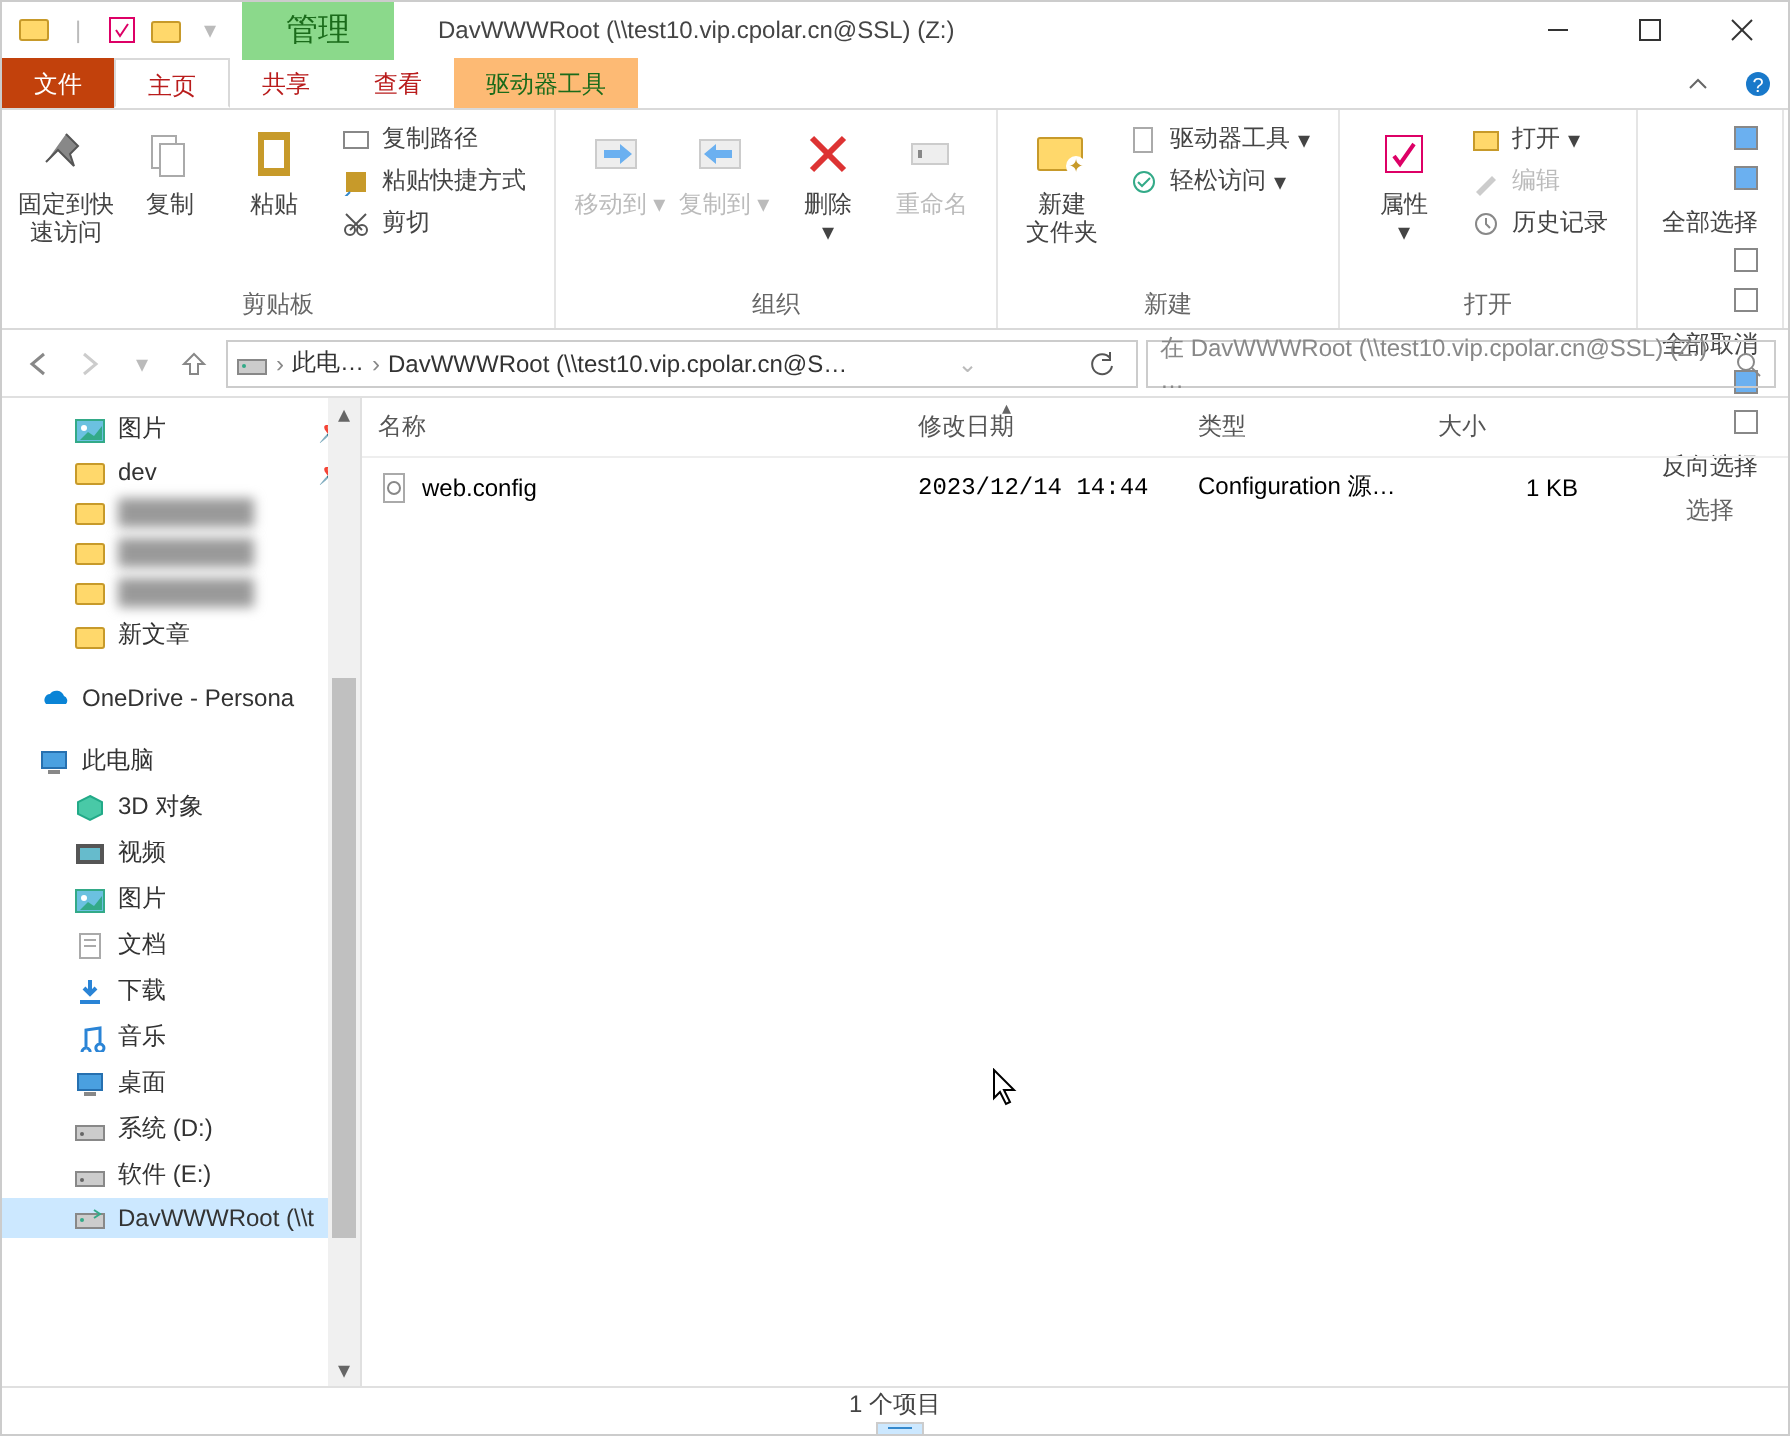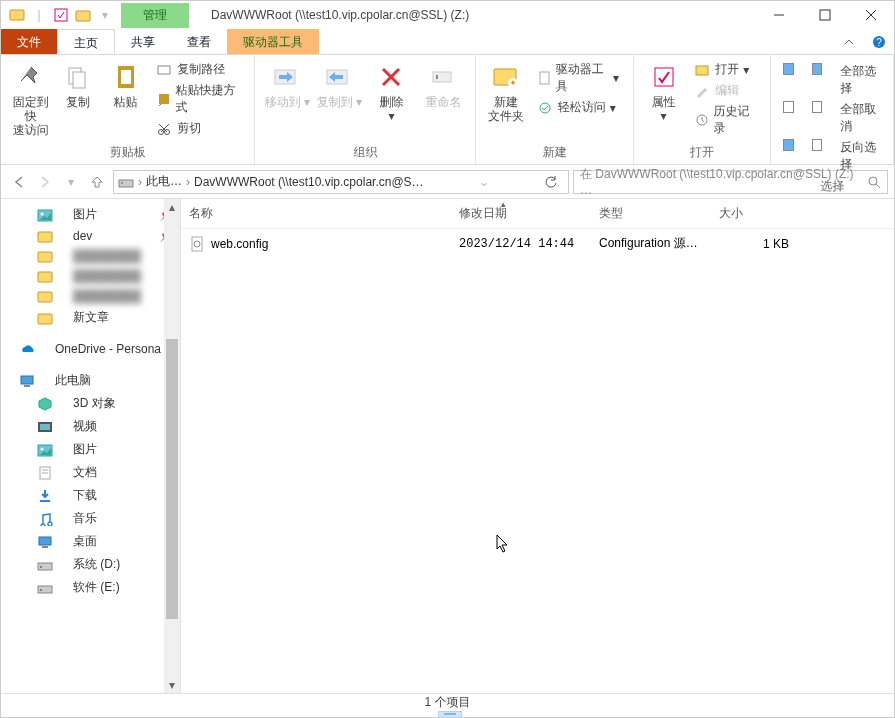--- a/index.html
+++ b/index.html
@@ -1,57 +1,57 @@
 <!DOCTYPE html>
 <html><head>
 <meta charset="utf-8">
 <style>
 * { box-sizing: border-box; margin: 0; padding: 0; font-family: "Microsoft YaHei", "Segoe UI", sans-serif; }
 body { width: 895px; height: 718px; background: #fff; font-size: 12px; overflow: hidden; border: 1px solid #ccc; }
 .titlebar { height: 28px; display: flex; align-items: center; background: #fff; }
 .titlebar .qat { display: flex; gap: 6px; align-items: center; padding: 0 8px; }
 .titlebar .qat .qicon { width: 16px; height: 16px; display: inline-flex; align-items: center; justify-content: center; }
 .titlebar .title-group { flex: 1; display: flex; align-items: center; }
-.titlebar .context-tab { background: #8bd98b; color: #1a6b1a; padding: 4px 22px; font-size: 12px; }
+.titlebar .context-tab { background: #8bd98b; color: #1a6b1a; padding: 4px 22px; font-size: 16px; }
 .titlebar .title { padding: 0 22px; color: #444; }
 .titlebar .win-btns { display: flex; }
 .titlebar .win-btn { width: 46px; height: 28px; display: flex; align-items: center; justify-content: center; color: #333; }
 .titlebar .win-btn svg { stroke: #333; }
 .tabs { height: 26px; display: flex; align-items: stretch; border-bottom: 1px solid #d9d9d9; }
-.tabs .tab { padding: 5px 16px; font-size: 12px; color: #0f172a; }
+.tabs .tab { padding: 5px 16px; font-size: 12px; color: #b91c1c; }
 .tabs .tab.file { background: #c2410c; color: #fff; }
 .tabs .tab.active { border: 1px solid #d9d9d9; border-bottom: 1px solid #fff; }
 .tabs .tab.context { background: #fdba74; color: #1a6b1a; }
 .tabs .spacer { flex: 1; }
 .tabs .helpbtn { width: 30px; display: flex; align-items: center; justify-content: center; color: #666; }
 .ribbon { height: 110px; display: flex; background: #fff; border-bottom: 1px solid #d9d9d9; }
 .ribbon-group { border-right: 1px solid #e5e5e5; padding: 4px 6px 2px; display: flex; flex-direction: column; }
 .ribbon-group .group-body { flex: 1; display: flex; }
 .ribbon-group .group-label { text-align: center; color: #666; padding: 1px 0; }
 .big-btn { width: 52px; display: flex; flex-direction: column; align-items: center; color: #444; padding-top: 2px; }
 .big-btn .i { width: 32px; height: 32px; display: flex; align-items: center; justify-content: center; }
 .big-btn .l { text-align: center; line-height: 14px; padding-top: 2px; }
 .small-row { display: flex; align-items: center; padding: 2px 4px; color: #444; gap: 4px; }
 .col-stack { display: flex; flex-direction: column; padding: 0 4px; }
 .sel-col { display: flex; flex-direction: column; padding: 2px 6px; }
-.sel-row { display: flex; align-items: flex-start; gap: 18px; padding: 2px 0; color: #444; }
+.sel-row { display: flex; align-items: flex-end; gap: 8px; padding: 2px 0; color: #444; flex-direction: column; }
 .chk { width: 12px; height: 12px; border: 1px solid #888; display: inline-block; }
 .addrbar { height: 34px; display: flex; align-items: center; gap: 4px; padding: 0 6px; background: #fff; border-bottom: 1px solid #e0e0e0; }
 .nav-btns { display: flex; gap: 2px; }
 .nav-btn { width: 24px; height: 24px; display: flex; align-items: center; justify-content: center; color: #888; }
 .crumb { flex: 1; display: flex; align-items: center; border: 1px solid #ccc; height: 24px; padding: 0 4px; gap: 4px; overflow: hidden; }
 .crumb .seg { color: #333; white-space: nowrap; }
 .crumb .sep { color: #888; }
 .crumb .refresh { margin-left: auto; width: 20px; text-align: center; }
 .searchbox { width: 315px; border: 1px solid #ccc; height: 24px; display: flex; align-items: center; padding: 0 6px; color: #888; gap: 13px; }
 .searchbox .sicon { margin-left: auto; }
 .main { display: flex; height: calc(718px - 28px - 26px - 110px - 34px - 24px - 2px); }
 .sidebar { width: 180px; border-right: 1px solid #e0e0e0; overflow: hidden; position: relative; background: #fff; }
 .sidebar .tree { padding: 4px 0; }
-.tree-item { display: flex; align-items: center; gap: 20px; padding: 3px 6px 3px 18px; color: #333; text-align: center; }
+.tree-item { display: flex; align-items: center; gap: 6px; padding: 3px 6px 3px 18px; color: #333; text-align: center; }
 .tree-item.level2 { padding-left: 36px; }
 .tree-item.selected { background: #cce8ff; }
 .tree-item.blurred { color: #999; }
 .pin { margin-left: auto; color: #888; }
 .folder-ic { width: 16px; height: 14px; display: inline-block; }
 .sb-scroll { position: absolute; right: 0; top: 0; width: 16px; height: 100%; background: #f0f0f0; }
 .sb-scroll .up, .sb-scroll .down { height: 16px; display:flex;align-items:center;justify-content:center; color:#666;}
 .sb-scroll .thumb { position: absolute; left: 2px; width: 12px; background: #c0c0c0; }
 .content { flex: 1; position: relative; }
 .headers { display: flex; padding: 6px 8px; color: #555; border-bottom: 1px solid #eee; }
@@ -524,20 +524,30 @@
         </div>
         <div class="tree-item level2">
           <span class="folder-ic">
             <svg width="16" height="14">
               <rect x="1" y="5" width="14" height="7" fill="#ccc" stroke="#888"></rect>
               <circle cx="4" cy="9" r="1" fill="#666"></circle>
             </svg>
           </span>
           <span>软件 (E:)</span>
         </div>
+        <div class="tree-item level2 selected">
+          <span class="folder-ic">
+            <svg width="16" height="14">
+              <rect x="1" y="5" width="14" height="7" fill="#ccc" stroke="#888"></rect>
+              <circle cx="4" cy="8" r="1" fill="#3a8"></circle>
+              <path d="M10 3 l3 2 l-3 2" stroke="#3a8" fill="none"></path>
+            </svg>
+          </span>
+          <span>DavWWWRoot (\\t</span>
+        </div>
       </div>
     <div class="sb-scroll">
       <div class="up">▴</div>
       <div class="thumb" style="top:140px;height:280px"></div>
       <div class="down" style="position:absolute;bottom:0;width:100%">▾</div>
     </div>
   </div>
   <div class="content">
     <span class="triangle">▴</span>
     <div class="headers">

